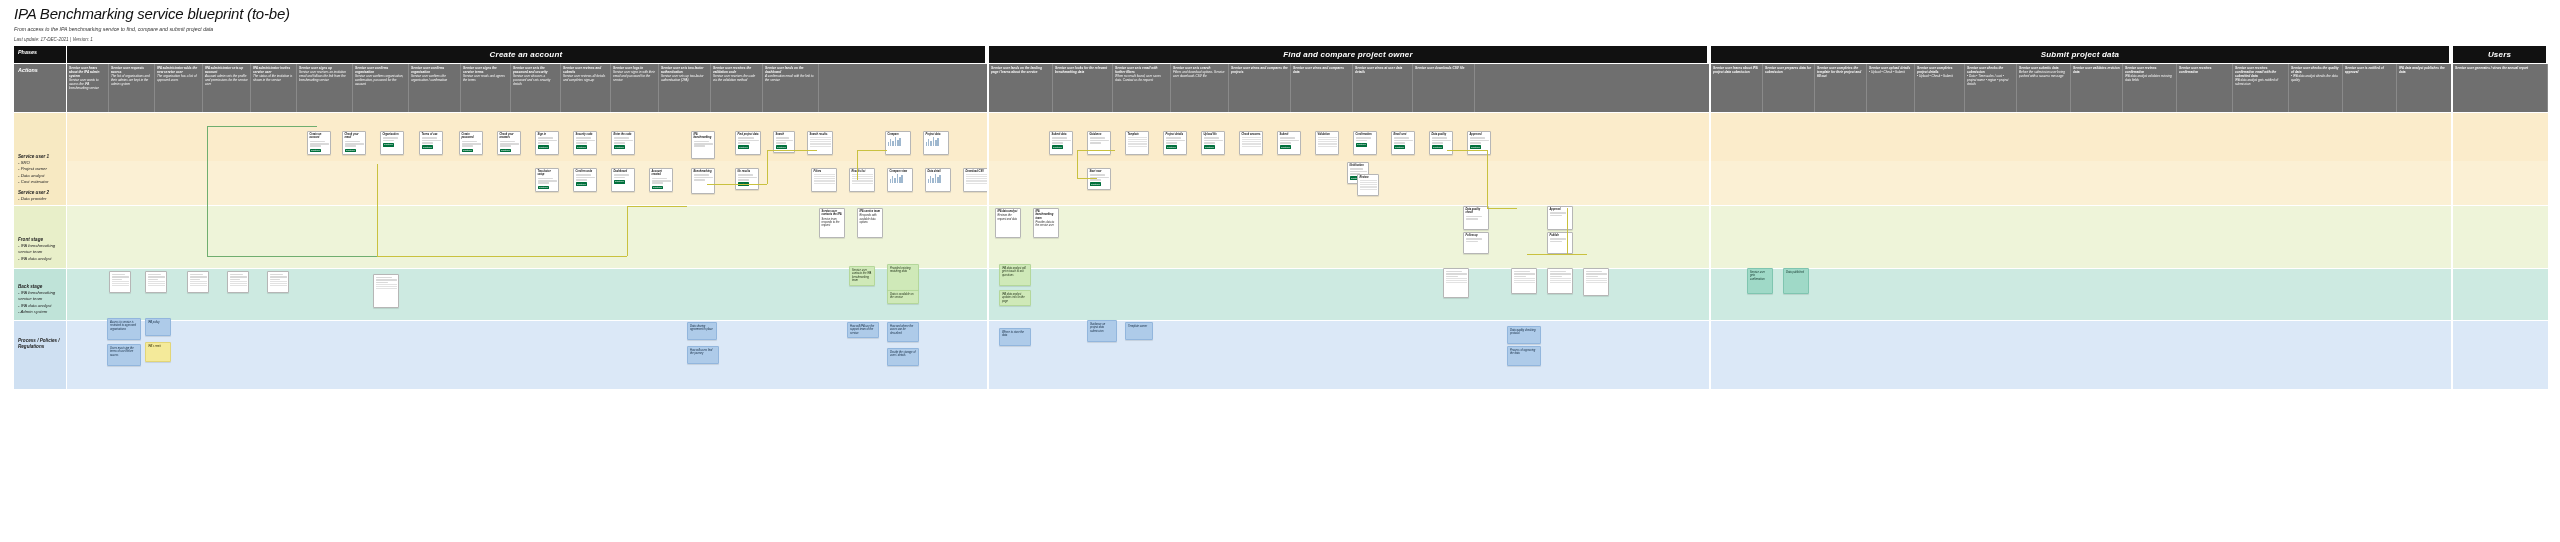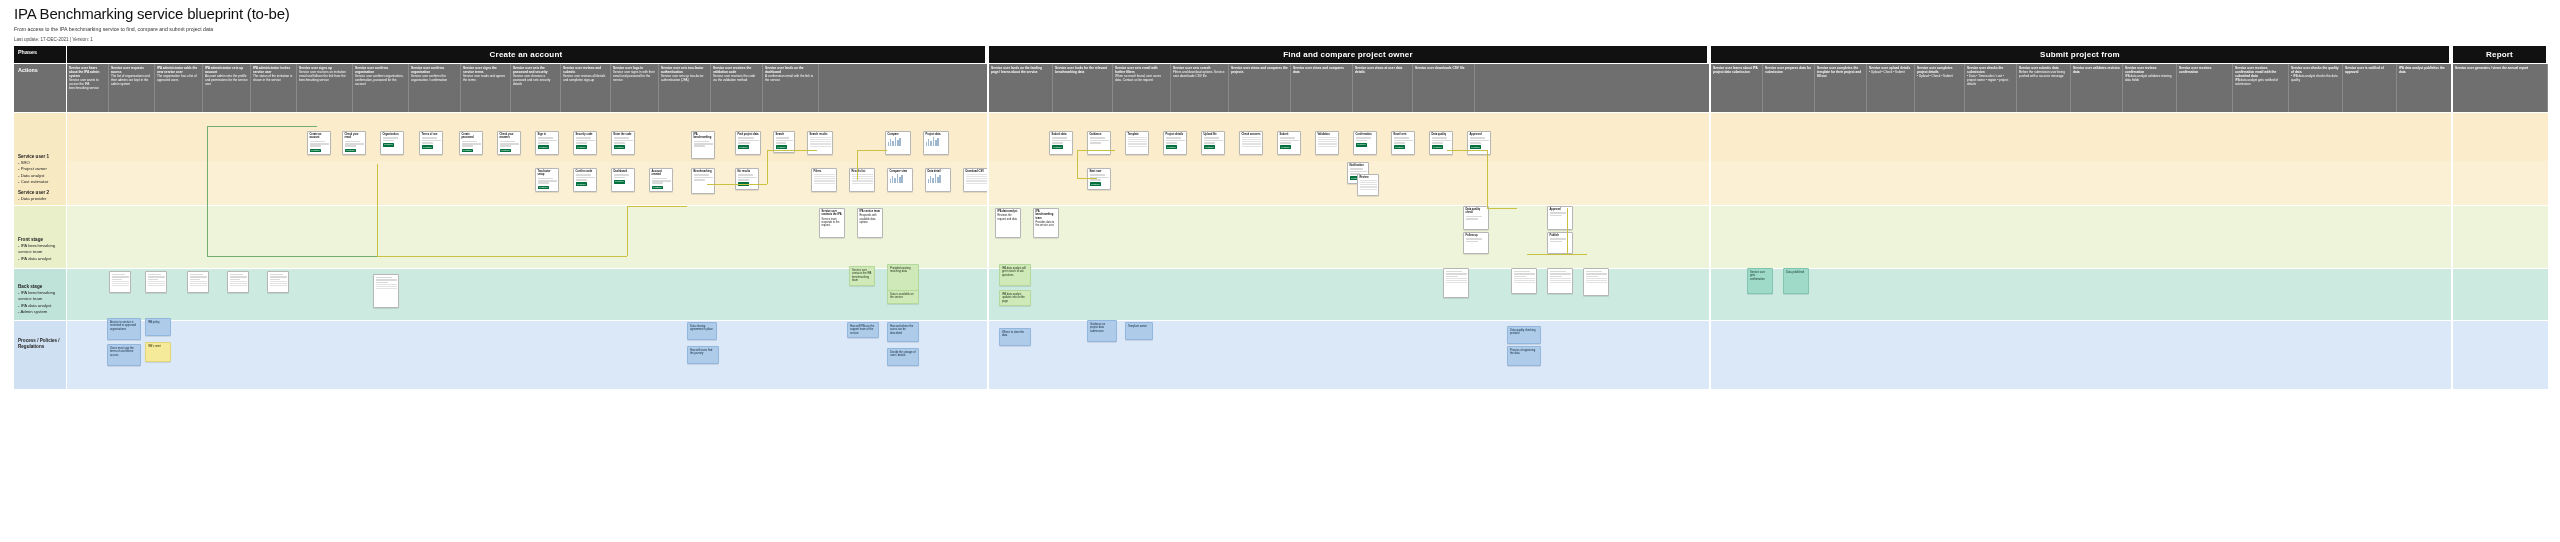--- a/index.html
+++ b/index.html
@@ -1,17 +1,17 @@
 <!DOCTYPE html>
 <html><head>
 <meta charset="utf-8">
 <style>
   html,body{margin:0;padding:0;background:#ffffff;}
   body{font-family:"Liberation Sans",sans-serif;color:#1c1c1c;}
-  #page{position:relative;width:2560px;height:542px;overflow:hidden;background:#fff;}
+  #page{position:relative;width:2560px;height:542px;overflow:hidden;background:#fff;font-style:italic;}
 
   
   .title-block{position:absolute;left:14px;top:6px;}
   .doc-title{font-size:15px;font-weight:400;letter-spacing:-.2px;color:#111;margin:0;line-height:1.1;}
   .doc-sub{font-size:5.2px;color:#333;margin:3px 0 0 0;line-height:1.2;}
   .doc-meta{position:absolute;left:14px;top:37px;font-size:4.6px;color:#444;}
 
   
   .board{position:absolute;left:14px;top:46px;width:2534px;height:488px;}
   .rowlabels{position:absolute;left:0;top:0;width:52px;height:488px;}
@@ -148,22 +148,22 @@
       <div class="strip s-actions"></div>
       <div class="strip s-su"></div>
       <div class="strip s-su2"></div>
       <div class="strip s-fs"></div>
       <div class="strip s-bs"></div>
       <div class="strip s-pr"></div>
 
       <div id="phase-row">
           <div class="phase" style="left: 0px; width: 920px;">Create an account</div>
           <div class="phase" style="left: 922px; width: 720px;">Find and compare project owner</div>
-          <div class="phase" style="left: 1644px; width: 740px;">Submit project from</div>
-          <div class="phase" style="left: 2386px; width: 95px;">Report</div>
+          <div class="phase" style="left: 1644px; width: 740px;">Submit project data</div>
+          <div class="phase" style="left: 2386px; width: 95px;">Users</div>
         </div>
       <div id="colseps">
           <div class="colsep" style="left: 920px;"></div>
           <div class="colsep" style="left: 1642px;"></div>
           <div class="colsep" style="left: 2384px;"></div>
         </div>
       <div id="action-row">
           <div class="act" style="left: 0px; width: 42px;"><b>Service user hears about the IPA admin system</b><span>Service user wants to access the IPA benchmarking service</span></div>
           <div class="act" style="left: 42px; width: 46px;"><b>Service user requests access</b><span>The list of organisations and their admins are kept in the admin system</span></div>
           <div class="act" style="left: 88px; width: 48px;"><b>IPA administrator adds the new service user</b><span>The organisation has a list of approved users</span></div>

